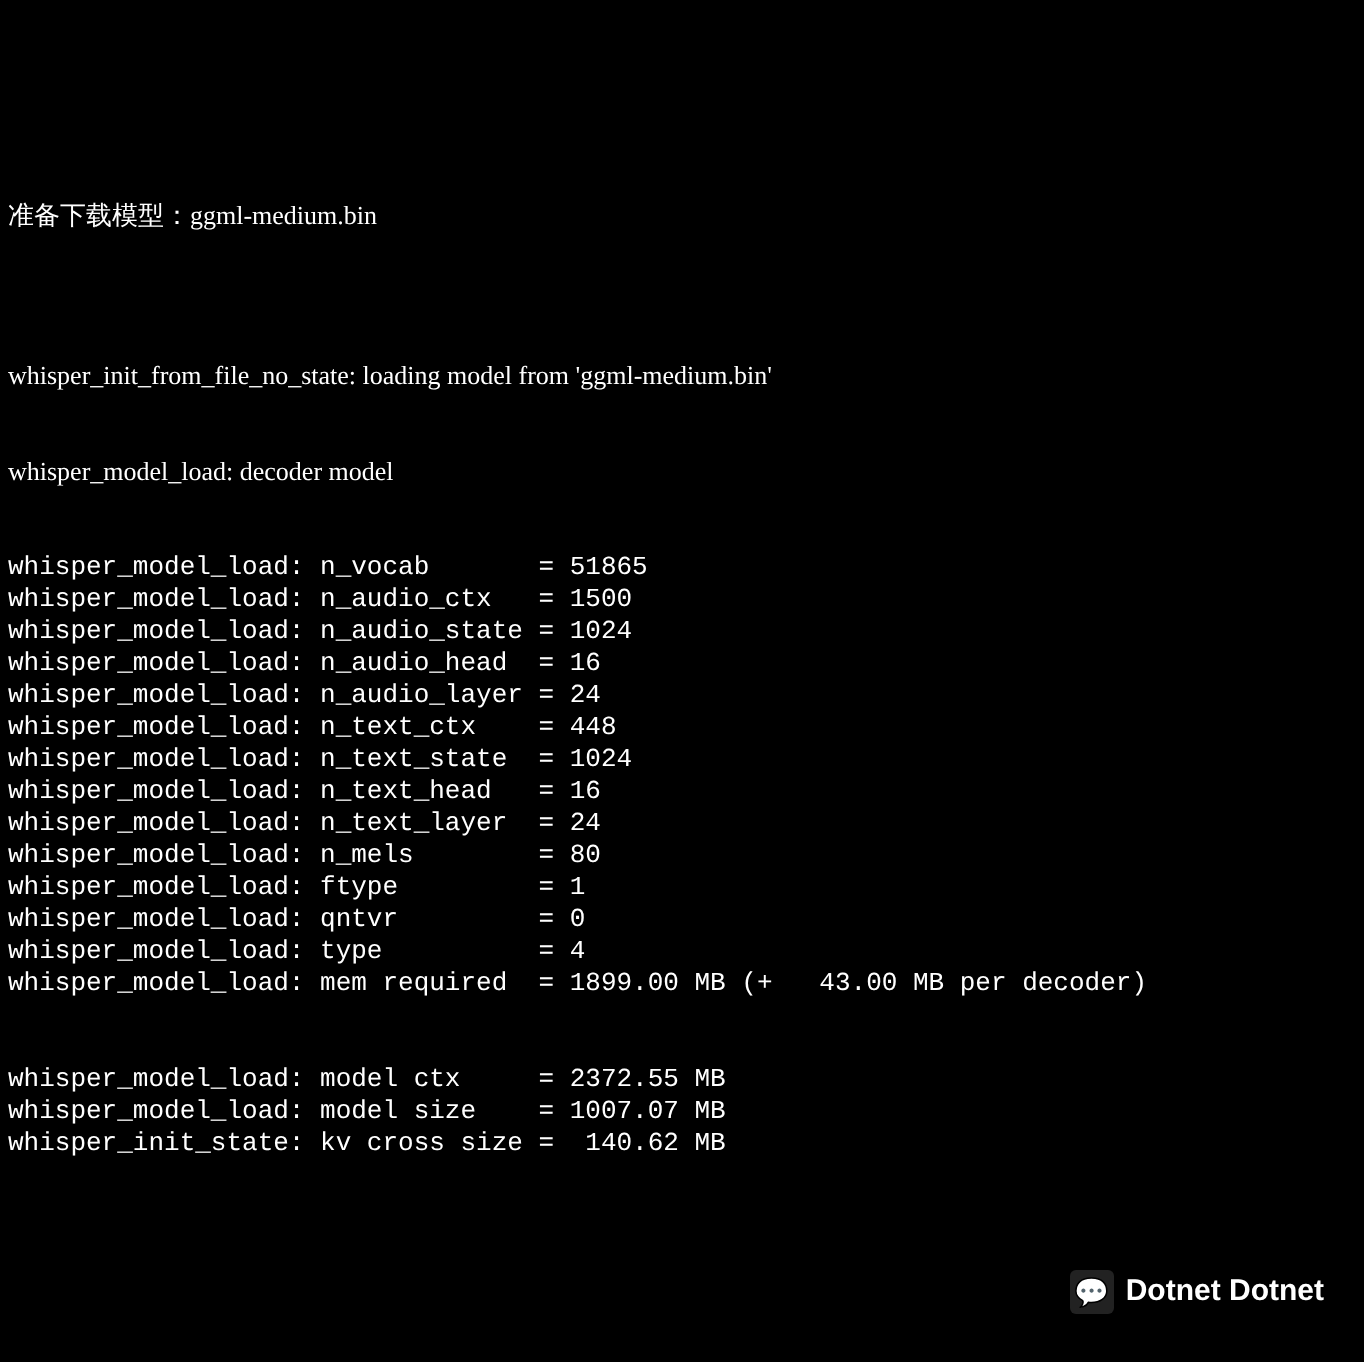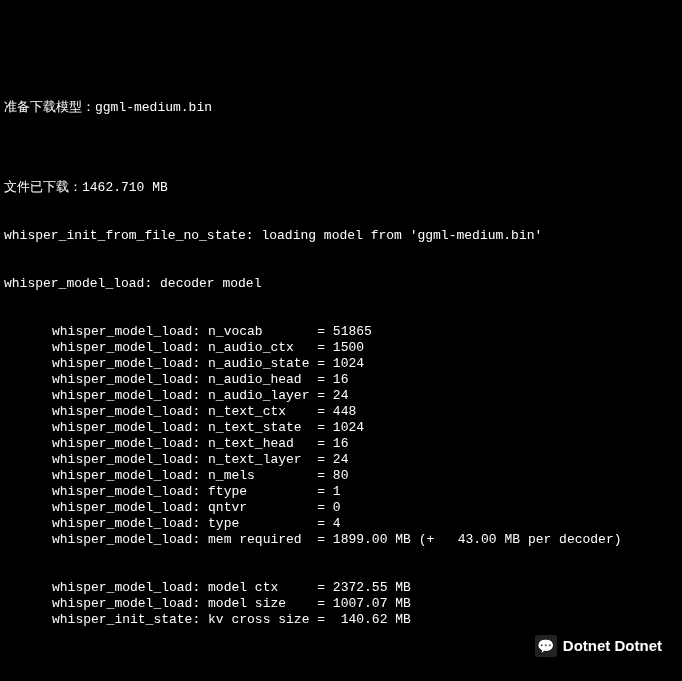--- a/index.html
+++ b/index.html
@@ -8,22 +8,22 @@
     color: #fff;
     font-family: "Courier New", monospace;
     font-size: 13px;
     line-height: 16px;
     width: 682px;
     height: 681px;
     overflow: hidden;
     padding: 4px;
     white-space: pre;
   }
-  .terminal-line { white-space: pre; }
-  .param-line { white-space: pre; margin-left: 48px; }
+  .terminal-line { white-space: pre; font-family: Liberation Serif, serif; }
+  .param-line { white-space: pre; }
   .watermark {
     position: absolute;
     right: 20px;
     bottom: 24px;
     display: flex;
     align-items: center;
     gap: 6px;
     color: #fff;
     font-family: Arial, sans-serif;
     font-size: 15px;
@@ -41,21 +41,20 @@
   }
 </style>
 </head>
 <body>
 
 
 
 <div>
   <div class="terminal-line">准备下载模型：ggml-medium.bin</div>
   <div class="terminal-line"></div>
-  <div class="terminal-line">文件已下载：1462.710 MB</div>
   <div class="terminal-line">whisper_init_from_file_no_state: loading model from 'ggml-medium.bin'</div>
   <div class="terminal-line">whisper_model_load: decoder model</div>
   <div id="params-container"><div class="param-line">whisper_model_load: n_vocab       = 51865</div><div class="param-line">whisper_model_load: n_audio_ctx   = 1500</div><div class="param-line">whisper_model_load: n_audio_state = 1024</div><div class="param-line">whisper_model_load: n_audio_head  = 16</div><div class="param-line">whisper_model_load: n_audio_layer = 24</div><div class="param-line">whisper_model_load: n_text_ctx    = 448</div><div class="param-line">whisper_model_load: n_text_state  = 1024</div><div class="param-line">whisper_model_load: n_text_head   = 16</div><div class="param-line">whisper_model_load: n_text_layer  = 24</div><div class="param-line">whisper_model_load: n_mels        = 80</div><div class="param-line">whisper_model_load: ftype         = 1</div><div class="param-line">whisper_model_load: qntvr         = 0</div><div class="param-line">whisper_model_load: type          = 4</div><div class="param-line">whisper_model_load: mem required  = 1899.00 MB (+   43.00 MB per decoder)</div></div>
   <div id="params2-container"><div class="param-line">whisper_model_load: model ctx     = 2372.55 MB</div><div class="param-line">whisper_model_load: model size    = 1007.07 MB</div><div class="param-line">whisper_init_state: kv cross size =  140.62 MB</div></div>
   
 </div>
 
 <div class="watermark">
   <span class="watermark-icon">💬</span>
   <span>Dotnet Dotnet</span>

